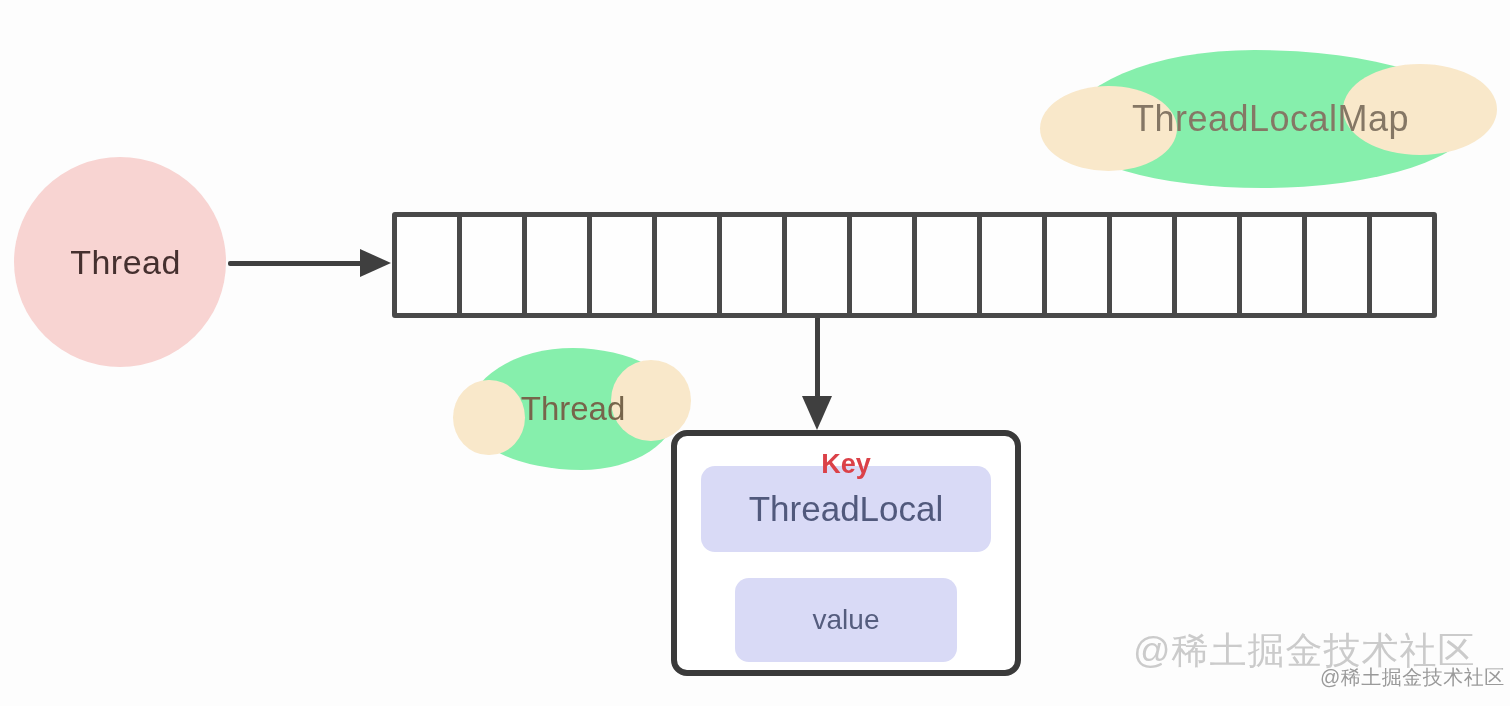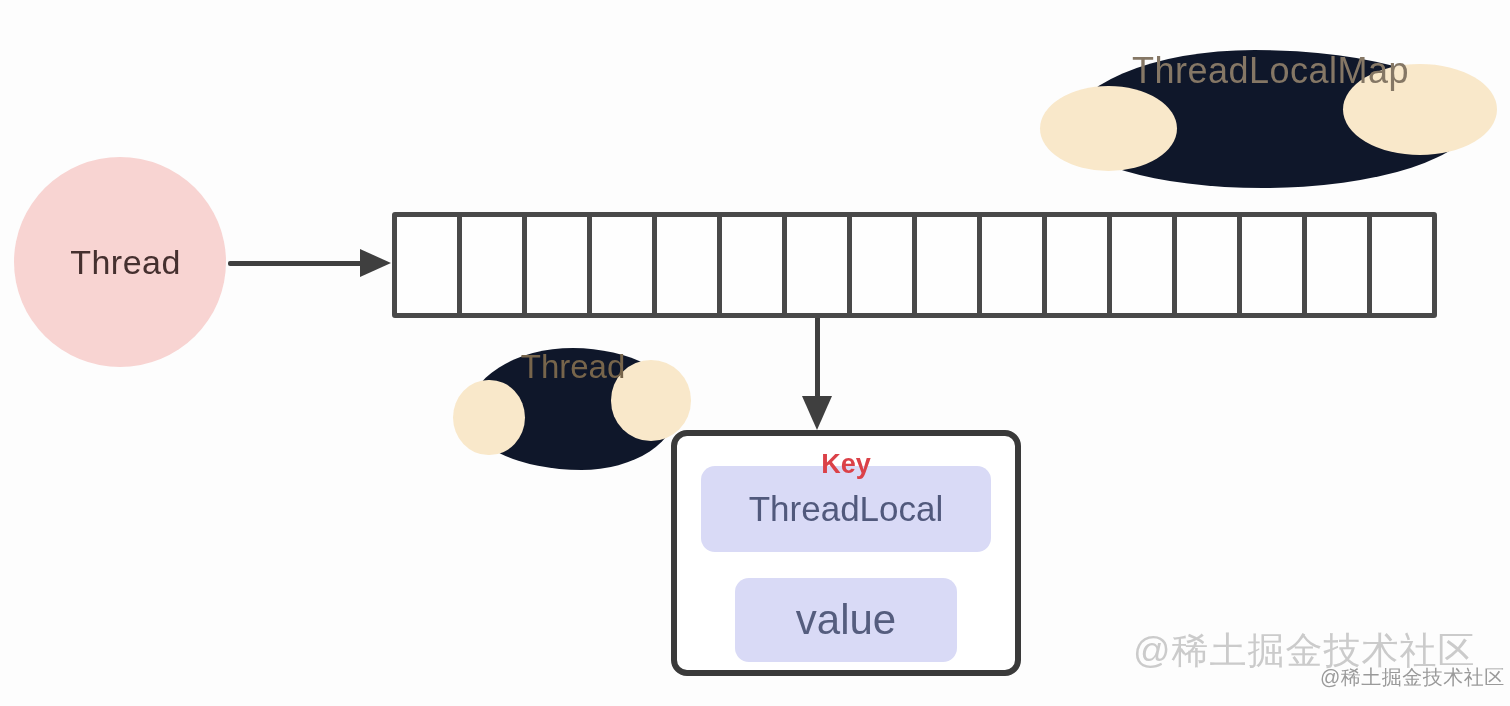--- a/index.html
+++ b/index.html
@@ -75,22 +75,22 @@
     left: 802px; top: 396px;
     width: 0; height: 0;
     border-top: 34px solid #3f3f3f;
     border-left: 15px solid transparent;
     border-right: 15px solid transparent;
   }
 
   
   .cloud {
     position: absolute;
-    background: #0f172a;
-    display: flex; justify-content: center;
+    background: #86efac;
+    display: flex; align-items: center; justify-content: center;
     z-index: 3;
   }
   .cloud::before, .cloud::after {
     content: "";
     position: absolute;
     background: #f9e8ca;
     border-radius: 50%;
   }
   .cloud::before { width: 34%; height: 62%; left: -7%; top: 26%; }
   .cloud::after  { width: 38%; height: 66%; right: -6%; top: 10%; }
@@ -138,21 +138,21 @@
   }
   .key-field {
     width: 290px; height: 86px;
     margin: 6px auto 0;
     font-size: 35px;
     color: #51597c;
   }
   .value-field {
     width: 222px; height: 84px;
     margin: 26px auto 0;
-    font-size: 42px;
+    font-size: 28px;
     color: #555d7e;
   }
 
   
   .watermark-large {
     position: absolute;
     left: 1133px; top: 626px;
     font-size: 37px;
     color: #cbcbcb;
     letter-spacing: 1px;

